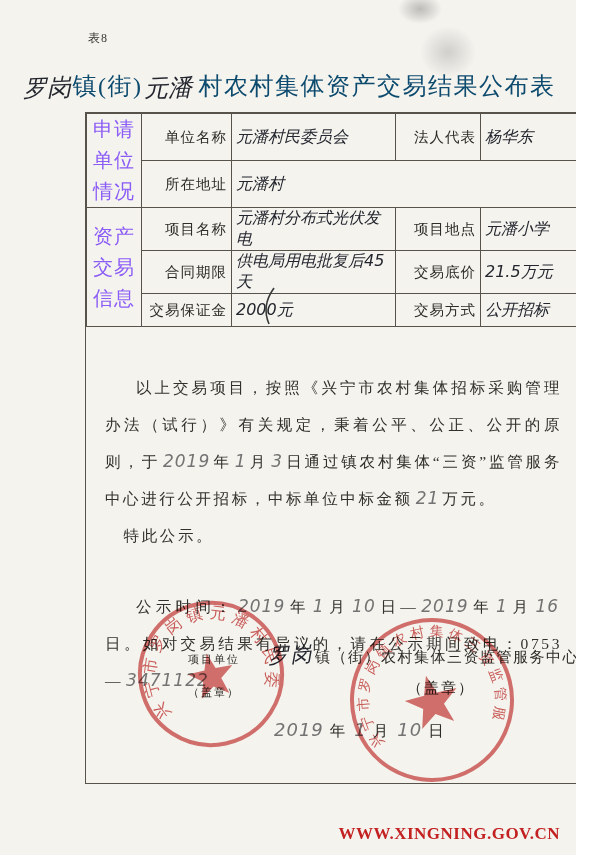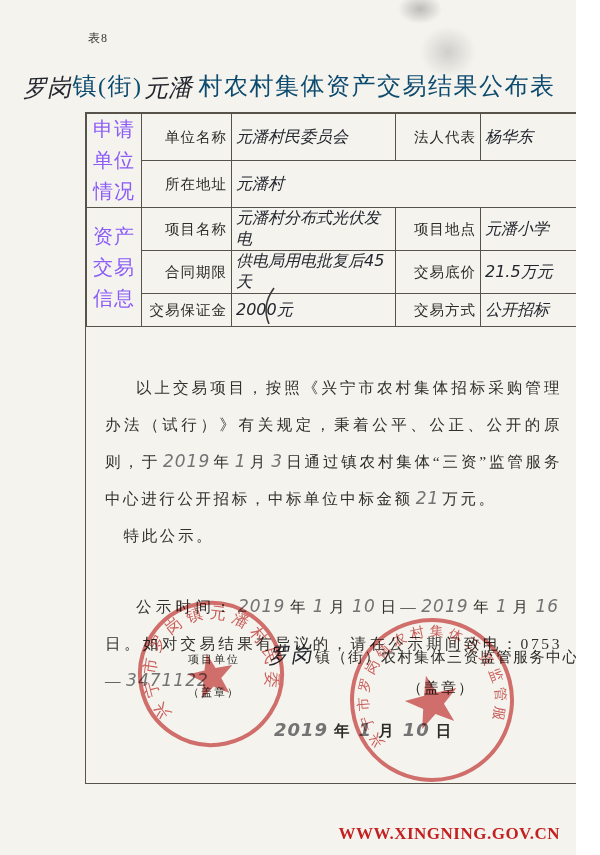--- a/index.html
+++ b/index.html
@@ -35,21 +35,21 @@
   .winner span{display:block;font-size:13px;letter-spacing:0;}
   .tail{display:block;text-indent:1.2em;}
   .footer{position:absolute;left:0;top:520px;width:491px;height:150px;}
   .stamp{position:absolute;mix-blend-mode:multiply;opacity:.88;}
   .stamp-left{left:50px;top:-34px;transform:rotate(-12deg);}
   .stamp-right{left:261px;top:-18px;transform:rotate(-14deg);}
   .seal-label-left{position:absolute;left:56px;top:10px;width:144px;text-align:center;font-size:11px;letter-spacing:2px;line-height:33px;color:#2e2c27;}
   .seal-line-right{position:absolute;left:182px;top:8px;white-space:nowrap;font-size:15px;letter-spacing:1.5px;color:#2e2c27;}
   .seal-line-right .hw{font-size:21px;display:inline-block;transform:rotate(-4deg);margin-right:2px;}
   .seal-stamp-right-label{position:absolute;left:300px;top:46px;width:110px;text-align:center;font-size:15px;letter-spacing:2px;color:#2e2c27;}
-  .date-line{position:absolute;left:182px;top:86px;white-space:nowrap;font-size:15.5px;letter-spacing:3px;color:#2e2c27;font-weight:bold;}
+  .date-line{position:absolute;left:182px;top:86px;white-space:nowrap;font-size:15.5px;letter-spacing:3px;color:#2e2c27;}
   .date-line .hwn{font-size:18px;margin:0 6px;}
   .stray{position:absolute;left:256px;top:286px;}
   .watermark{position:absolute;right:16px;top:824px;font-family:"Liberation Serif","DejaVu Serif",serif;
     font-weight:bold;font-size:17px;letter-spacing:.5px;color:#c32121;}
 </style>
 </head>
 <body>
 
 <div class="paper">
   <div class="smudge s1"></div>

